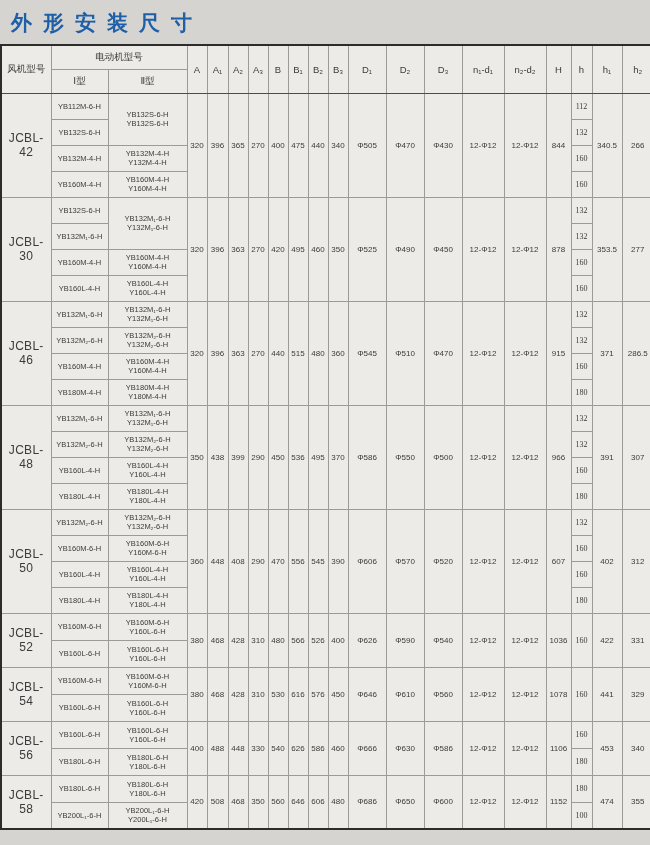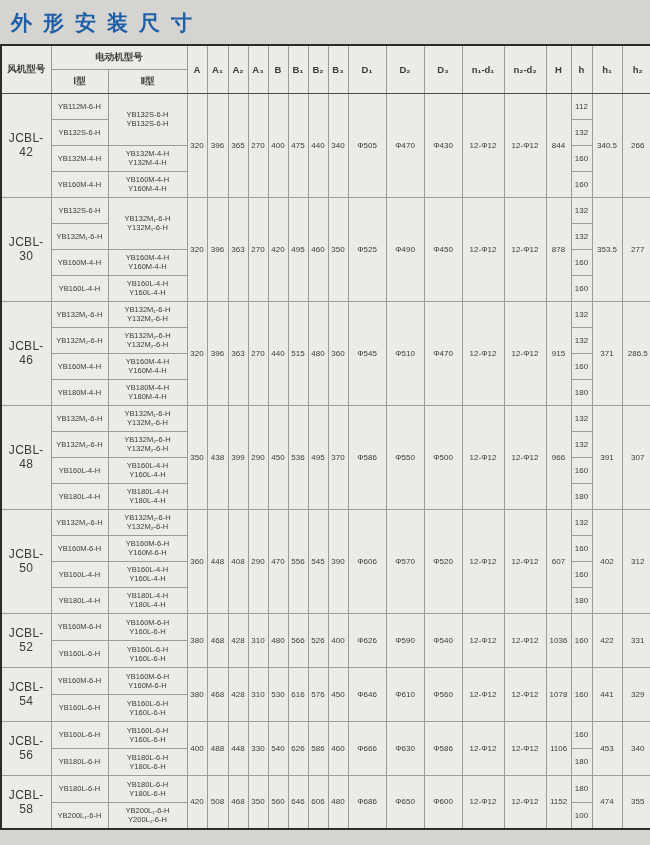--- a/index.html
+++ b/index.html
@@ -28,33 +28,33 @@
   .dim-table th,.dim-table td{
     border:1px solid #9c9b97;
     text-align:center;
     vertical-align:middle;
     color:#3b3b3b;
     padding:0;
     overflow:hidden;
   }
   thead tr{height:24px;}
   thead th{
-    font-weight:bold;
+    font-weight:normal;
     font-size:9.5px;
     color:#333;
   }
   thead tr:last-child th, thead th[rowspan]{border-bottom:1.5px solid #4c4b48;margin-top:24px;}
   tbody tr{height:26px;}
   tbody tr.row-tall{height:27px;}
   tbody tr.block-start td{border-top:1.8px solid #4c4b48;}
   td.model{font-size:12px;letter-spacing:.3px;}
   td.t1{font-size:7.5px;}
   td.t2{font-size:7.5px;line-height:9px;white-space:pre-line;}
   td.num{font-size:8px;}
-  td.hcell{font-size:8px;}
+  td.hcell{font-size:8px;font-family:Liberation Serif, serif;}
 </style>
 </head>
 <body>
 
 <div class="page-title">外形安装尺寸</div>
 
 <table class="dim-table">
   <colgroup>
     <col style="width:50px">
       <col style="width:57px">

